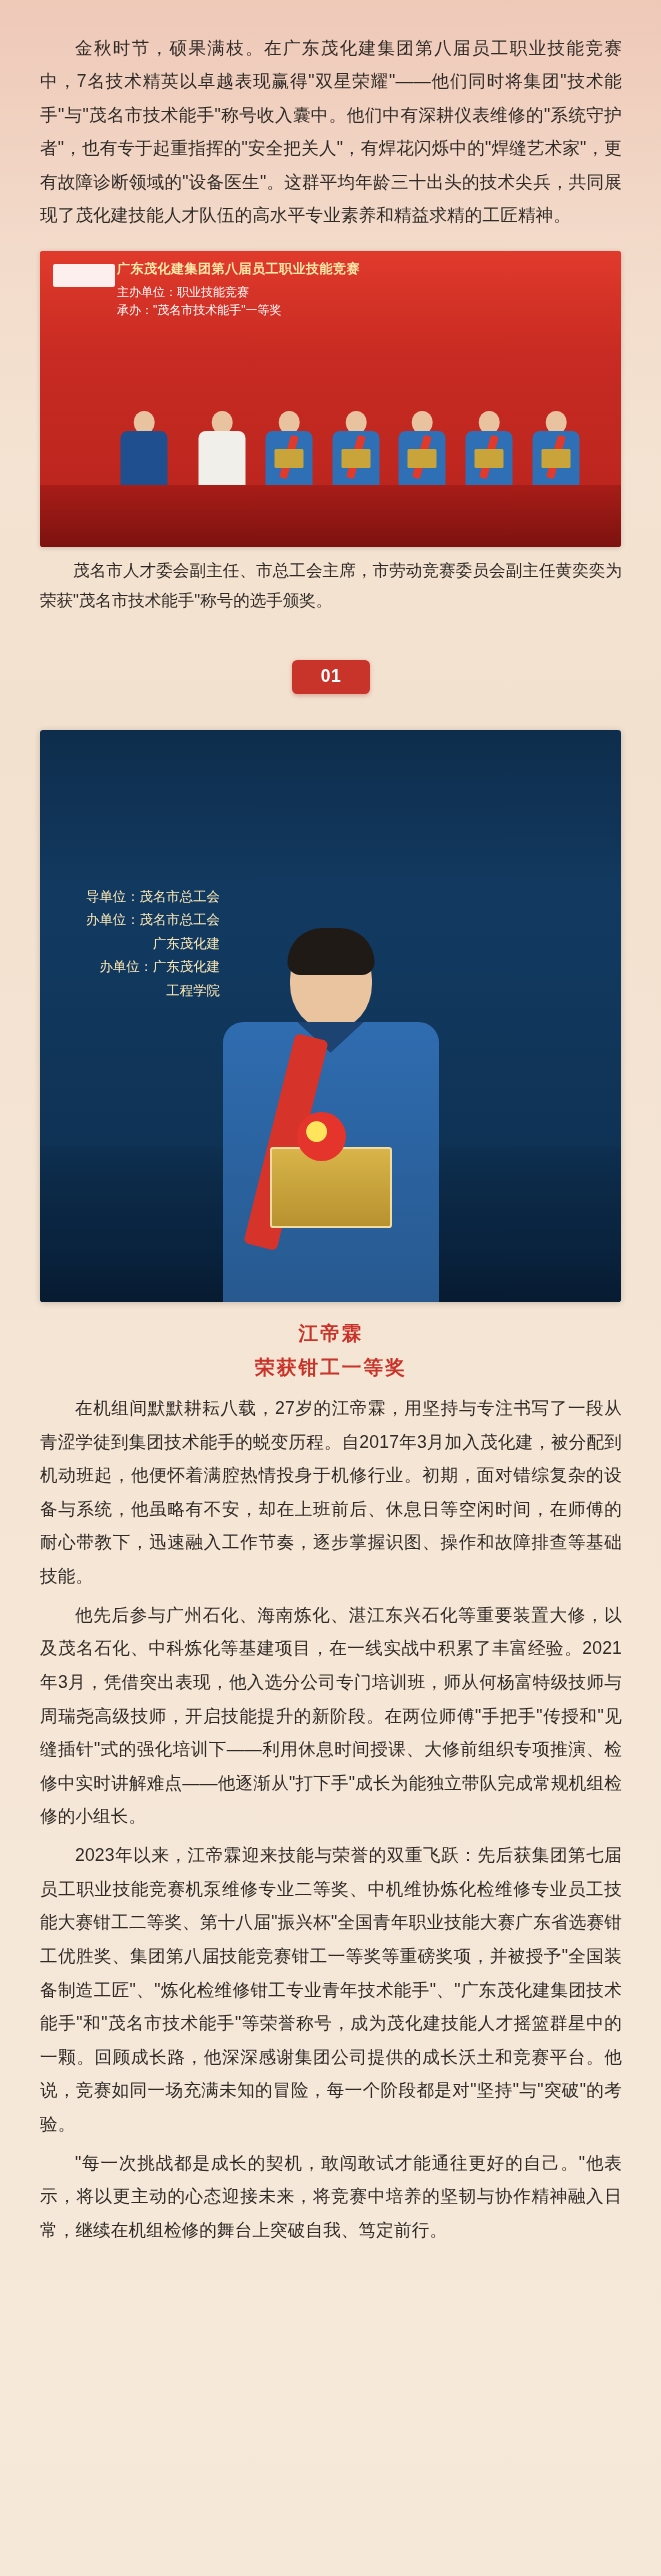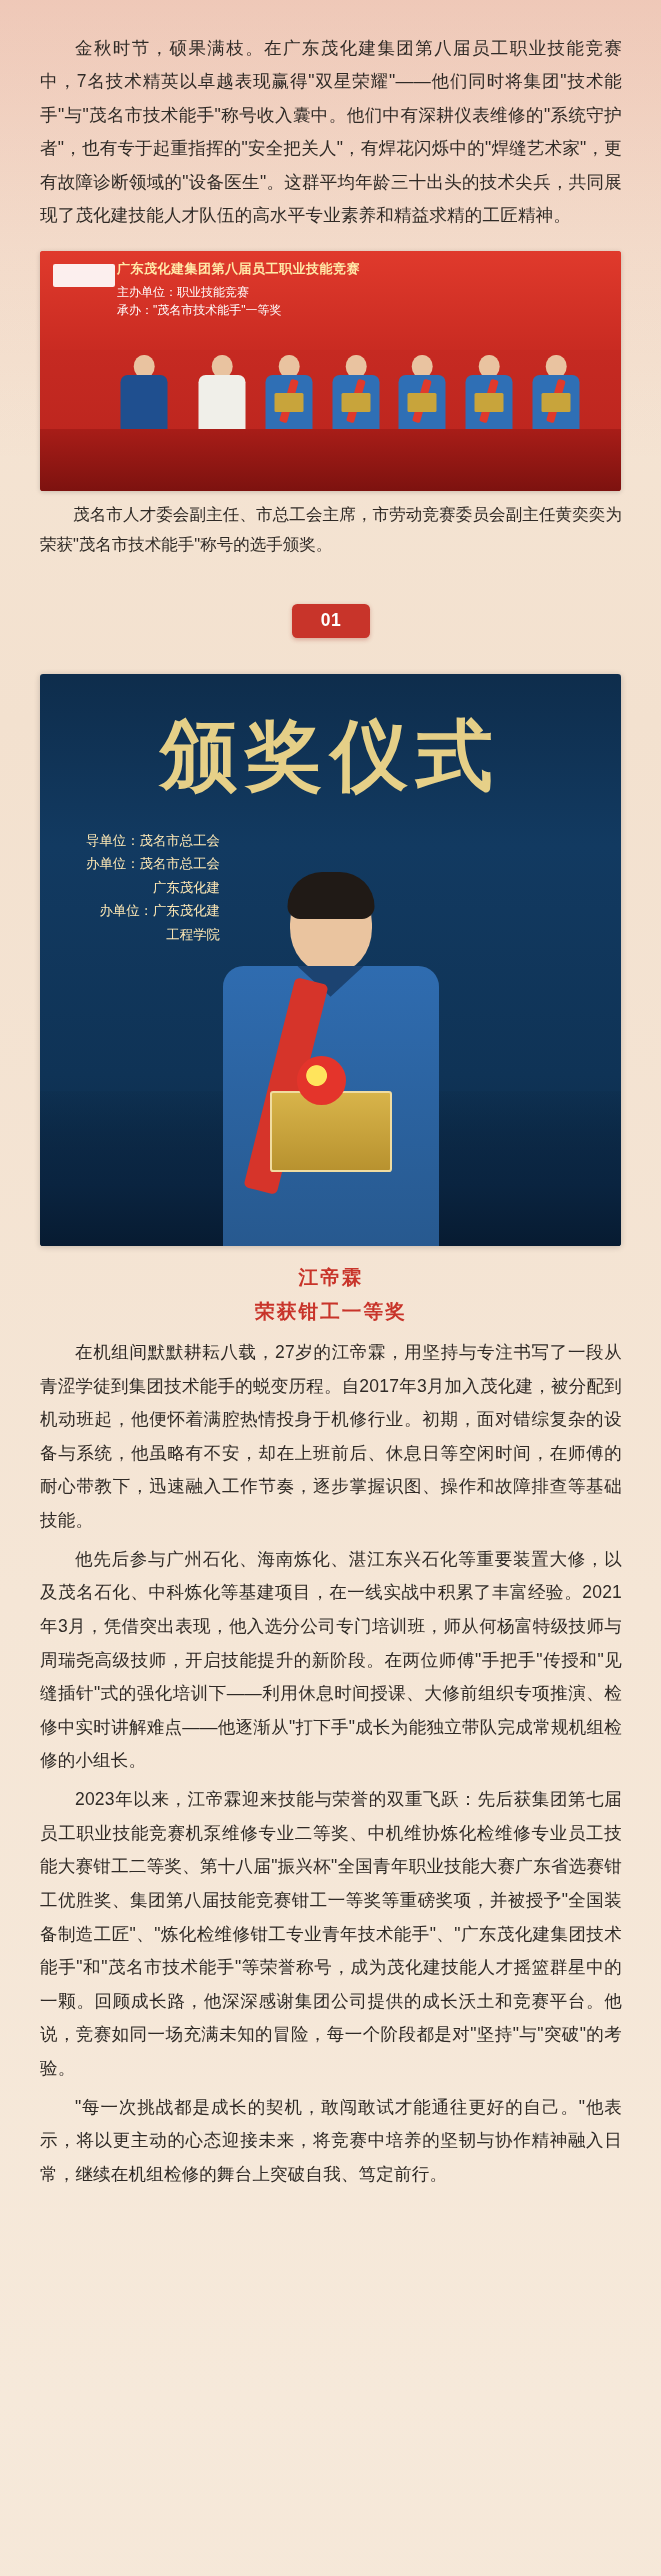--- a/index.html
+++ b/index.html
@@ -48,21 +48,21 @@
     padding-top: 17.5px;
   }
 
   
   .photo-block {
     margin: 17.5px 0 9.3px 0;
   }
   .banner-photo {
     position: relative;
     width: 581px;
-    height: 240px;
+    height: 296px;
     border-radius: 3.1px;
     overflow: hidden;
     background: linear-gradient(180deg, #d8322a 0%, #c62a22 40%, #b8241d 100%);
     box-shadow: 0 1px 5.2px rgba(0,0,0,0.18);
   }
   .banner-photo .stage-top {
     position: absolute;
     top: 0; left: 0; right: 0;
     height: 99px;
     background: linear-gradient(180deg, #e03a2c 0%, #c92b22 100%);
@@ -369,21 +369,20 @@
         <div class="floor"></div>
       </div>
       <p class="caption">茂名市人才委会副主任、市总工会主席，市劳动竞赛委员会副主任黄奕奕为荣获"茂名市技术能手"称号的选手颁奖。</p>
     </div>
 
     <div class="section-number-wrap">
       <div class="section-number">01</div>
     </div>
 
     <div class="portrait">
-      <div class="big-title">颁奖仪式</div>
       <div class="org-lines">导单位：茂名市总工会
 办单位：茂名市总工会
 广东茂化建
 办单位：广东茂化建
 工程学院</div>
       <div class="lower-band"></div>
       <div class="subject">
         <div class="head"></div>
         <div class="hair"></div>
         <div class="torso"></div>

